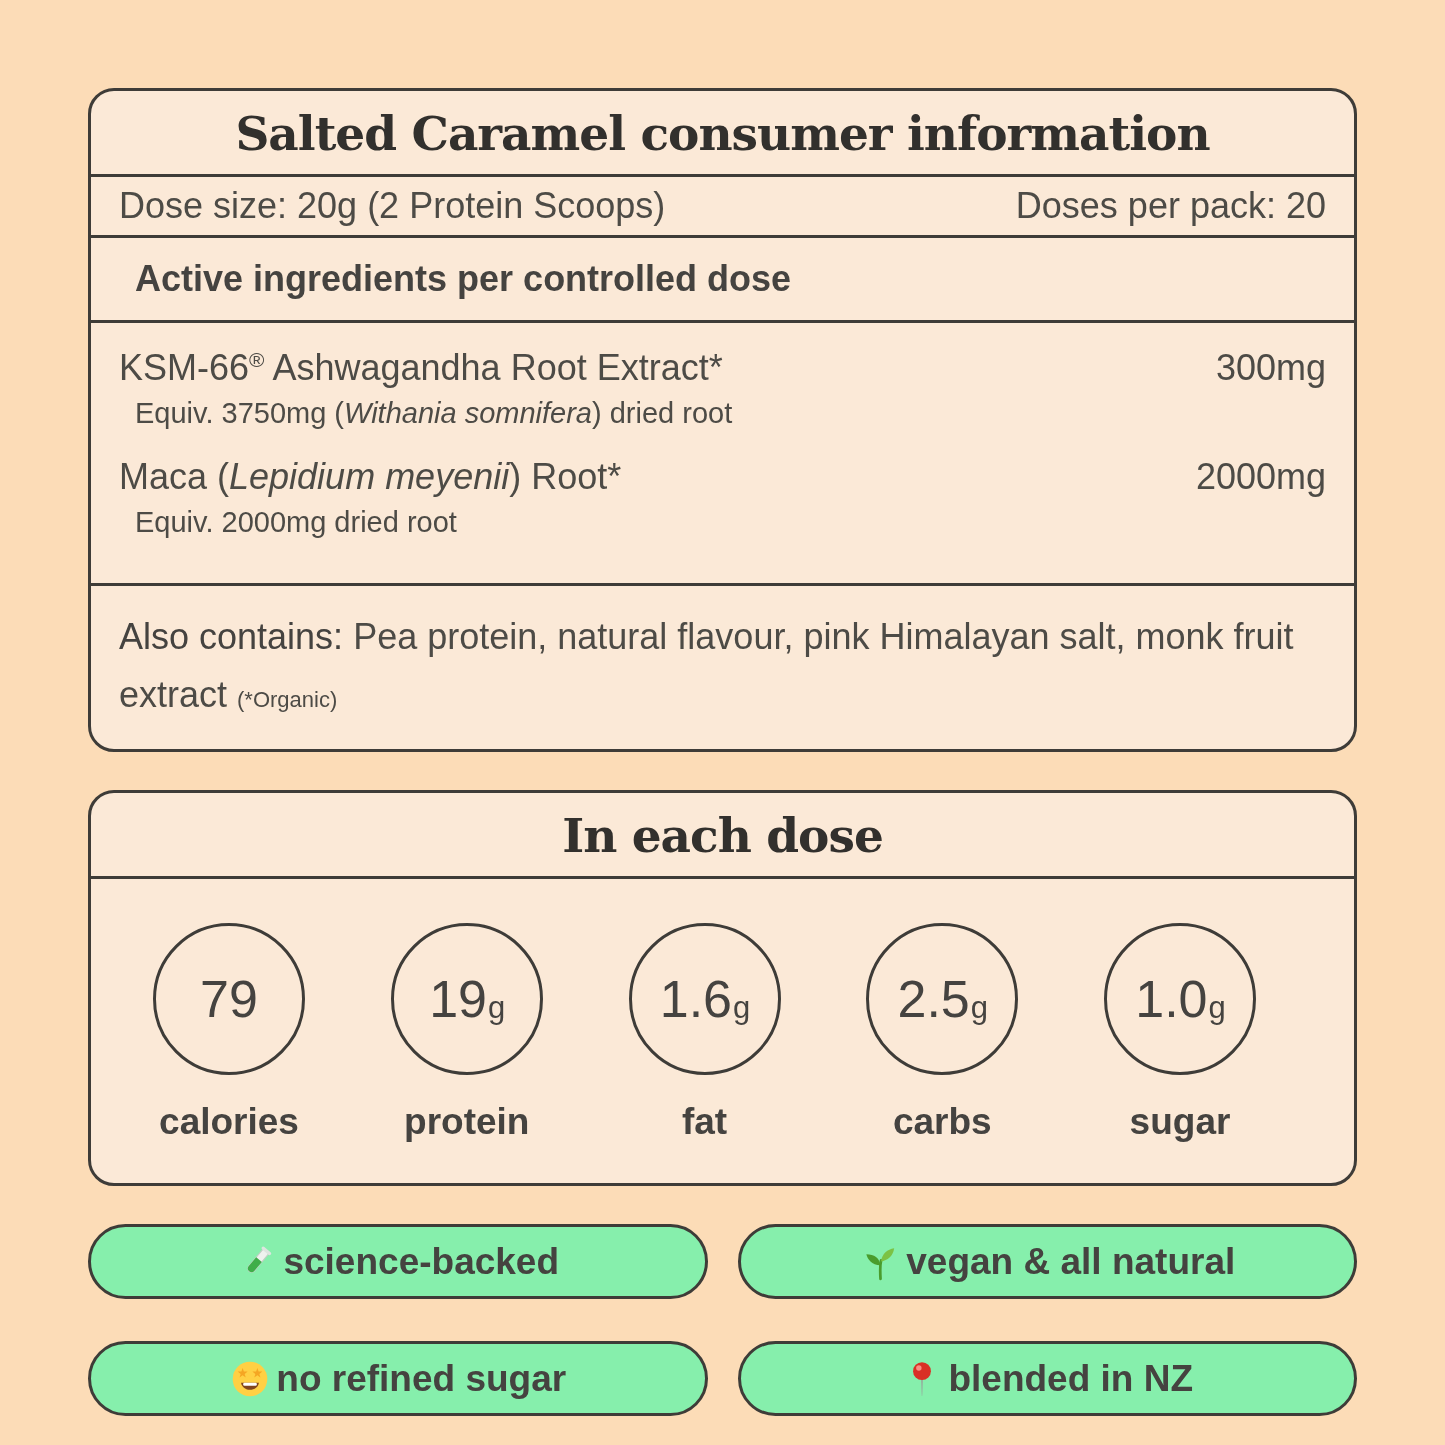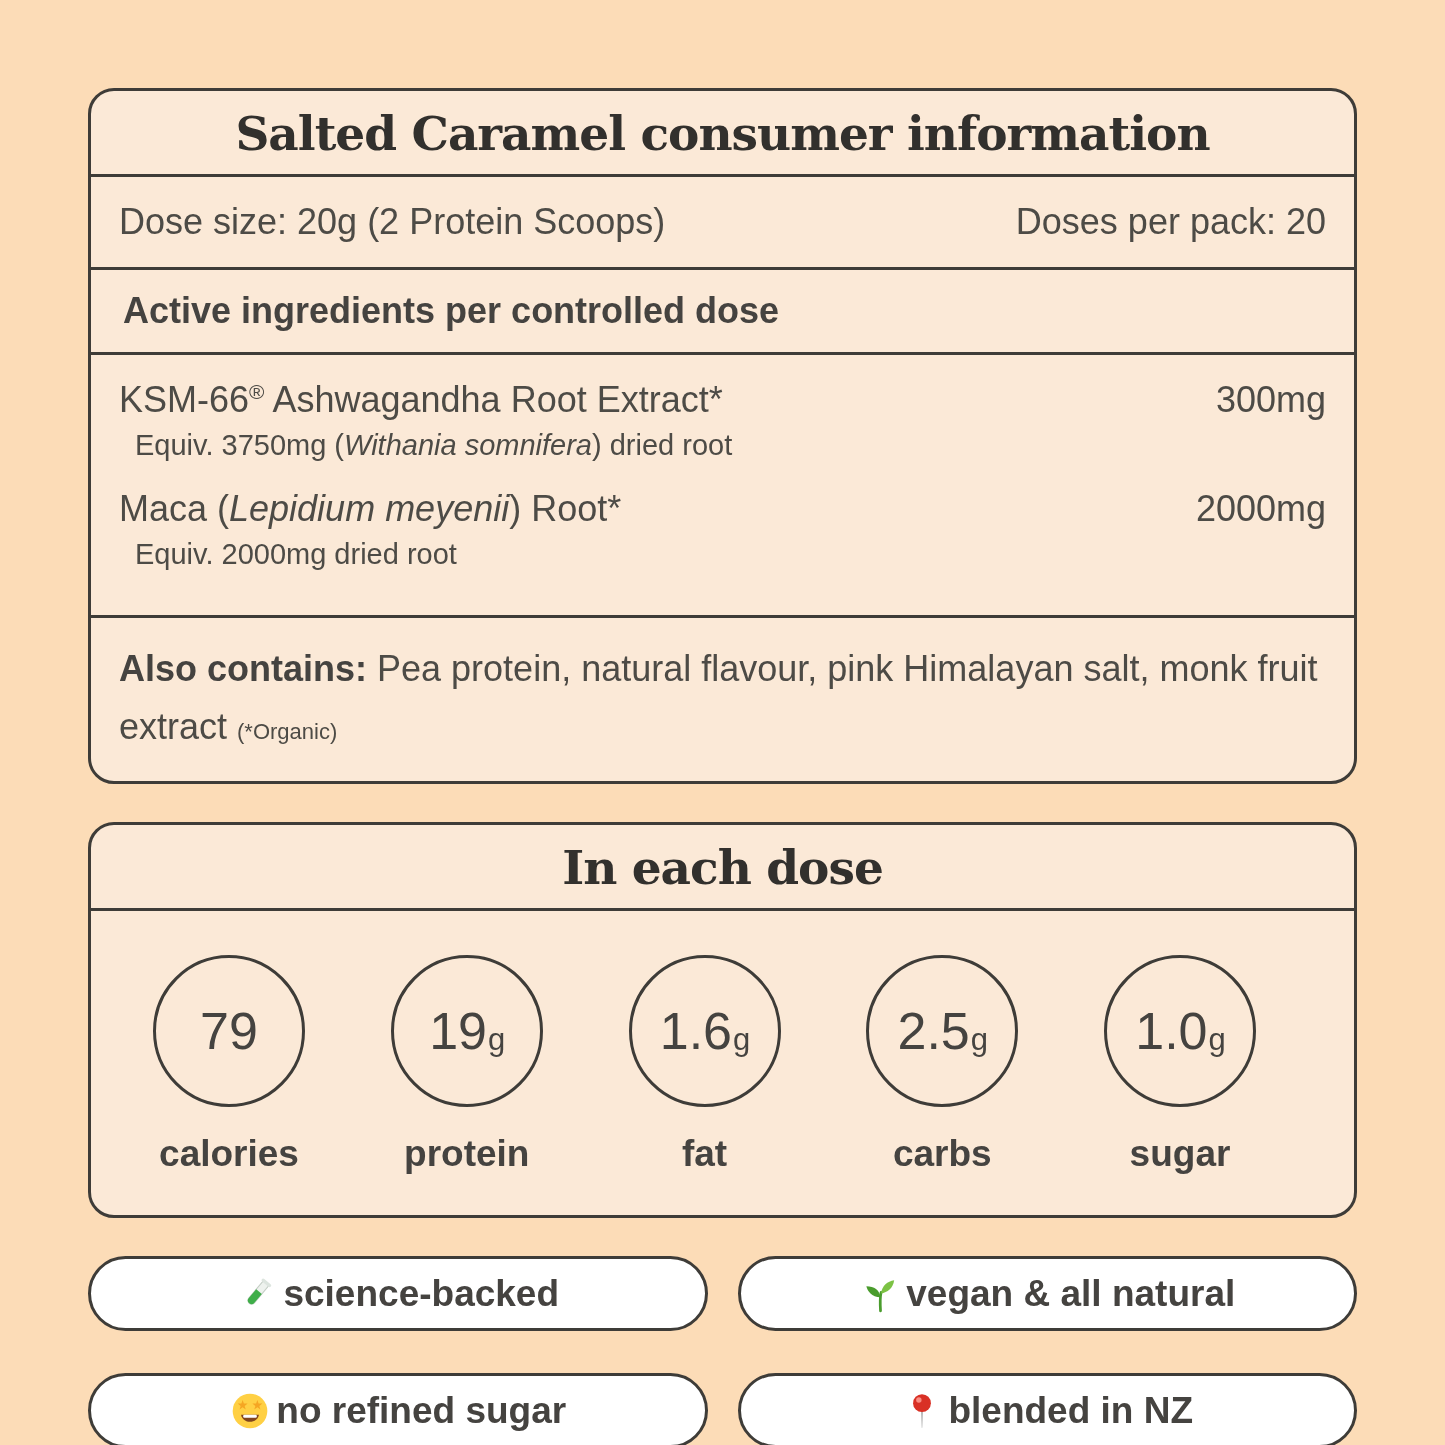--- a/index.html
+++ b/index.html
@@ -27,28 +27,28 @@
     letter-spacing: -1px;
     color: #32302d;
     text-align: center;
     padding: 15px 20px 13px 20px;
   }
 
   .dose-row {
     display: flex;
     justify-content: space-between;
     font-size: 36px;
-    padding: 24px 28px;
+    padding: 8px 28px;
   }
 
   .active-row {
     font-size: 36px;
     font-weight: 700;
     color: #454340;
-    padding: 20px 32px;
+    padding: 20px 44px;
   }
 
   .ingredients-row { padding: 24px 28px 44px 28px; }
   .ing-line {
     display: flex;
     justify-content: space-between;
     font-size: 36px;
   }
   .equiv {
     font-size: 29px;
@@ -56,21 +56,21 @@
   }
   .ing:last-child .equiv { margin-bottom: 0; }
   .it { font-style: italic; }
   .sup { font-size: 0.58em; vertical-align: super; }
 
   .also-row {
     font-size: 36px;
     line-height: 1.6;
     padding: 22px 28px 26px 28px;
   }
-  .also-row .b { font-weight: 700; color: #454340; margin-top: 36px; }
+  .also-row .b { font-weight: 400; color: #454340; margin-top: 36px; }
   .also-row .note { font-size: 22px; }
 
   .dose-panel { margin-top: 38px; }
 
   .stats {
     display: flex;
     justify-content: space-between;
     padding: 44px 98px 40px 62px;
   }
   .stat { display: flex; flex-direction: column; align-items: center; }
@@ -92,21 +92,21 @@
 
   .badges {
     margin-top: 38px;
     display: grid;
     grid-template-columns: 1fr 1fr;
     column-gap: 30px;
     row-gap: 42px;
   }
   .badge {
     height: 75px;
-    background: #ffffff;
+    background: #86efac;
     border: 3px solid #3e3c38;
     border-radius: 38px;
     display: flex;
     align-items: center;
     justify-content: center;
     gap: 5px;
     font-size: 37px;
     font-weight: 700;
     color: #454340;
   }

